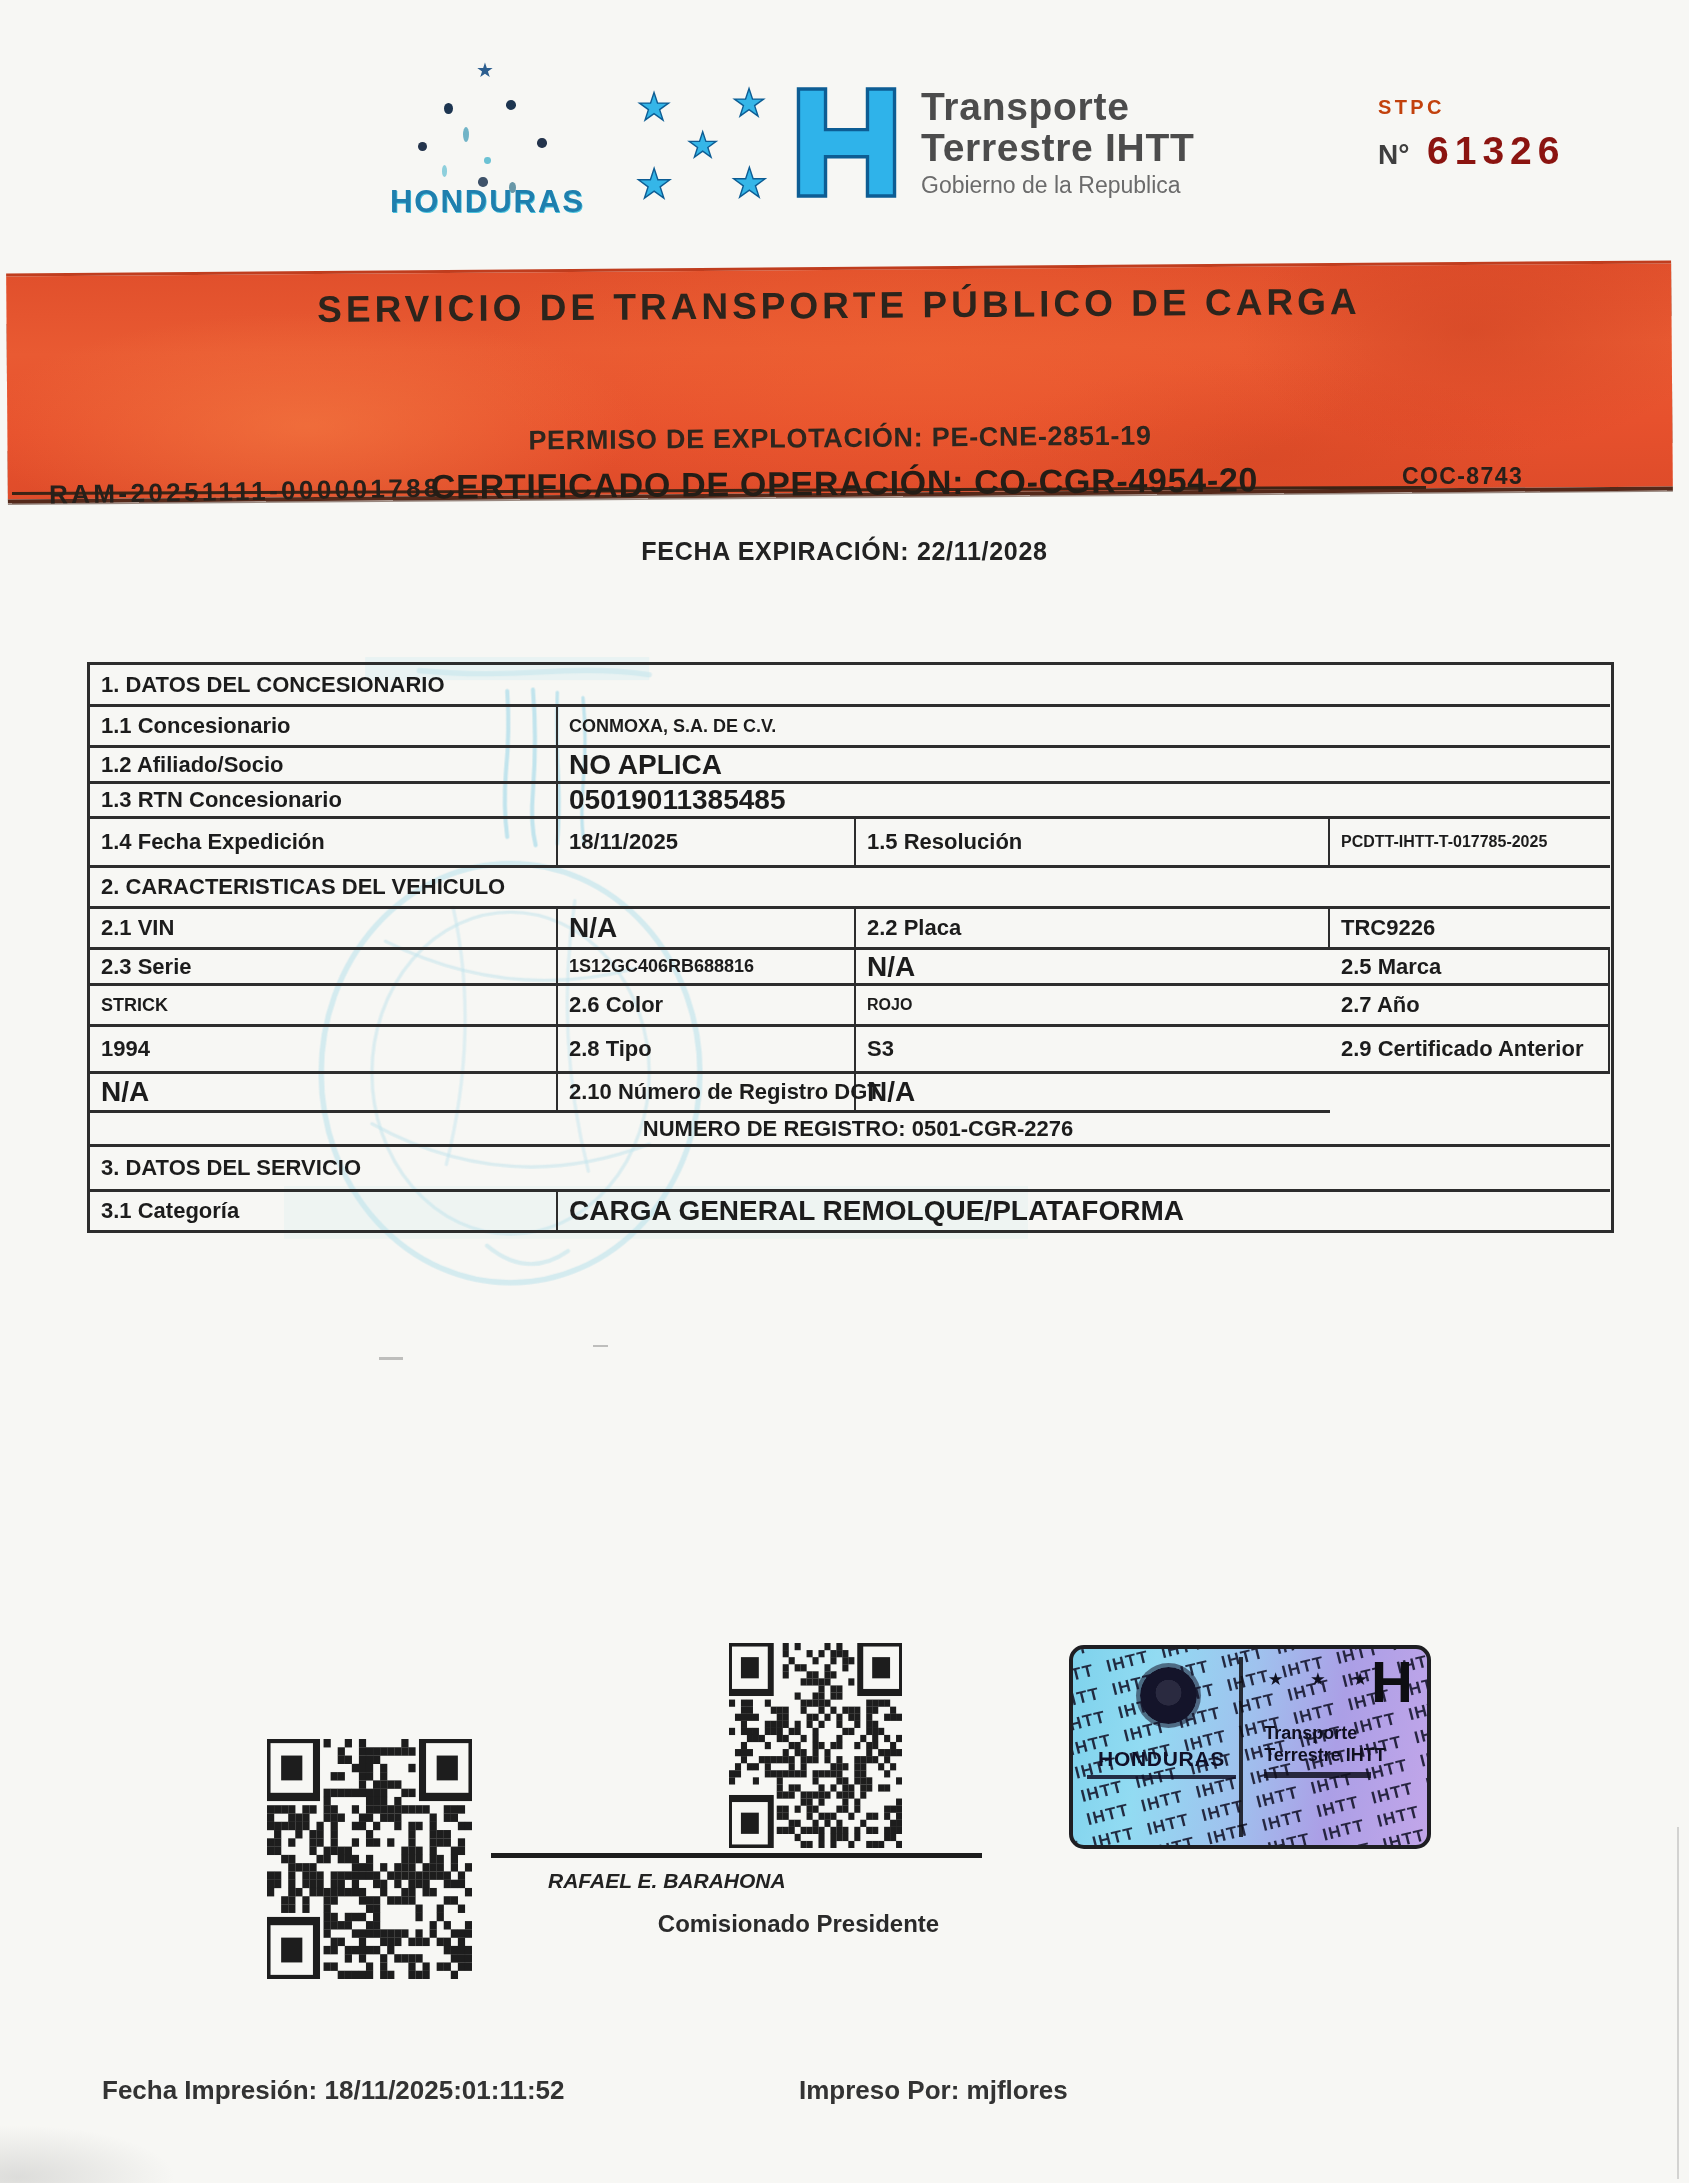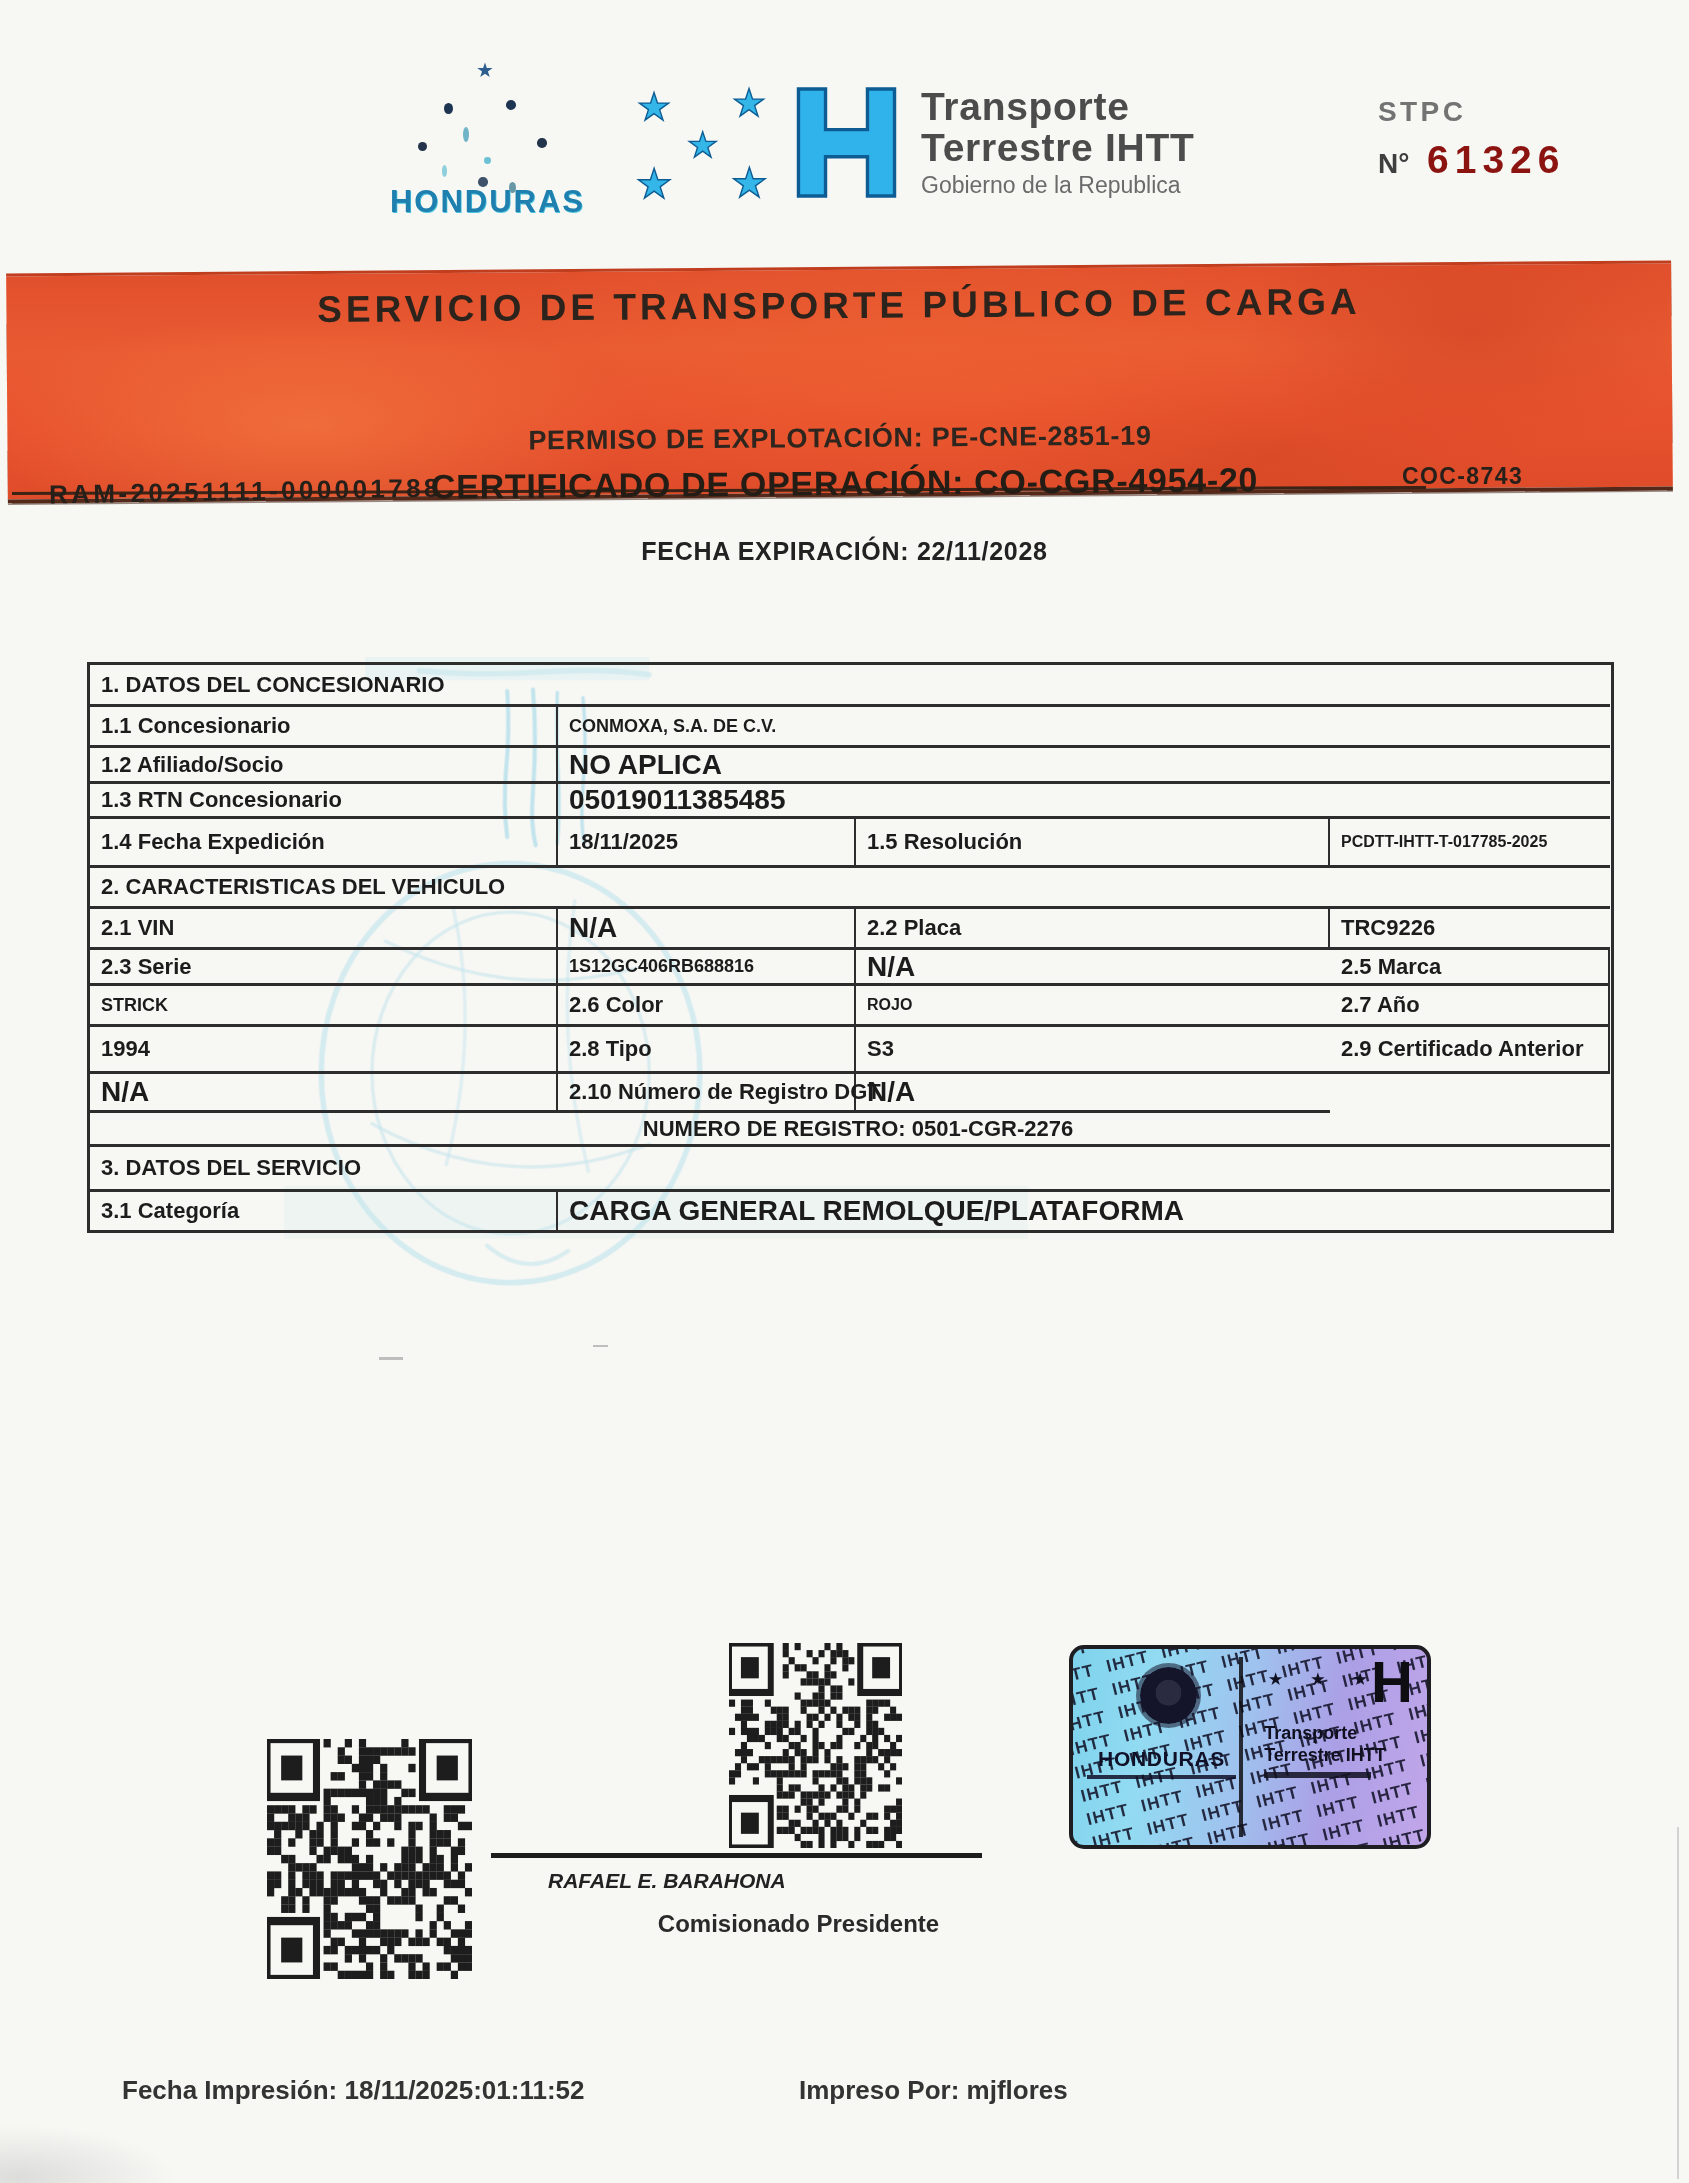--- a/index.html
+++ b/index.html
@@ -20,21 +20,21 @@
     font-size:31px;font-weight:700;letter-spacing:2px;color:#1f7fae;
     text-shadow:0.7px 0.7px 0 #49c2dd;
   }
   .ihtt-logo{position:absolute;left:629px;top:80px;width:677px;height:129px;}
   .ihtt-star{position:absolute;color:#35b6e8;-webkit-text-stroke:1.4px #0d5d94;text-stroke:1.4px #0d5d94;}
   .ihtt-h{position:absolute;left:164px;top:5.4px;}
   .ihtt-line1{position:absolute;left:292px;top:5.4px;font-size:39px;font-weight:600;color:#4c4c4c;letter-spacing:0.7px;}
   .ihtt-line2{position:absolute;left:292px;top:46px;font-size:39px;font-weight:600;color:#4c4c4c;letter-spacing:0.7px;}
   .ihtt-sub{position:absolute;left:292px;top:92px;font-size:23px;font-weight:400;color:#6b6b6b;}
   .stpc{position:absolute;left:1378px;top:96px;}
-  .stpc-label{font-size:28px;font-weight:600;color:#737373;letter-spacing:3.4px;}
+  .stpc-label{font-size:20px;font-weight:600;color:#c2410c;letter-spacing:3.4px;}
   .stpc-line2{margin-top:9.5px;display:flex;align-items:baseline;}
   .stpc-no{font-size:28px;font-weight:600;color:#3f3f3f;margin-right:17.6px;}
   .stpc-number{font-size:39px;font-weight:700;color:#8b1410;letter-spacing:6px;}
   
   .banner{
     position:absolute;left:6.8px;top:267px;width:1665px;height:223px;
     transform:rotate(-0.45deg);
     background:
       radial-gradient(ellipse 474px 162px at 18% 68%, rgba(246,130,70,.55), rgba(246,130,70,0) 70%),
       radial-gradient(ellipse 609px 203px at 55% 40%, rgba(240,100,50,.5), rgba(240,100,50,0) 75%),
@@ -111,21 +111,21 @@
     border-bottom:4px solid rgba(16,16,40,.85);padding-bottom:4px;}
   .holo-stars{position:absolute;left:55%;top:10%;font-size:17.6px;color:#101020;letter-spacing:10.8px;}
   .holo-h{position:absolute;right:4%;top:2%;font-size:58px;font-weight:800;color:#0d0d12;line-height:1;}
   .holo-right-text{position:absolute;left:54%;top:38%;font-size:18px;font-weight:800;color:#101020;line-height:21.7px;}
   .holo-right-sub{display:block;width:88%;height:5.4px;background:rgba(16,16,32,.85);margin-top:5.4px;}
   
   .sig-line{position:absolute;left:491px;top:1853px;width:491px;height:4.7px;background:#1d1d1d;}
   .sig-name{position:absolute;left:548px;top:1869px;width:501px;text-align:left;font-size:21px;font-weight:700;color:#222;font-style:italic;}
   .sig-title{position:absolute;left:548px;top:1910px;width:501px;text-align:center;font-size:24px;font-weight:700;color:#2a2a2a;}
   
-  .footer-date{position:absolute;left:102px;top:2075px;font-size:26px;font-weight:700;color:#333;margin-left:20px;}
+  .footer-date{position:absolute;left:102px;top:2075px;font-size:26px;font-weight:700;color:#333;}
   .footer-by{position:absolute;left:799px;top:2075px;font-size:26px;font-weight:700;color:#333;}
   
   .artifact-dash{position:absolute;background:rgba(120,120,120,.45);}
   .right-edge{position:absolute;left:1677px;top:1827px;width:2px;height:352px;background:rgba(130,130,130,.3);}
   .corner-smudge{position:absolute;left:0;top:2125px;width:176px;height:58px;
     background:radial-gradient(ellipse at 10% 90%, rgba(140,140,140,.25), rgba(140,140,140,0) 70%);}
 </style>
 </head>
 <body>
 

